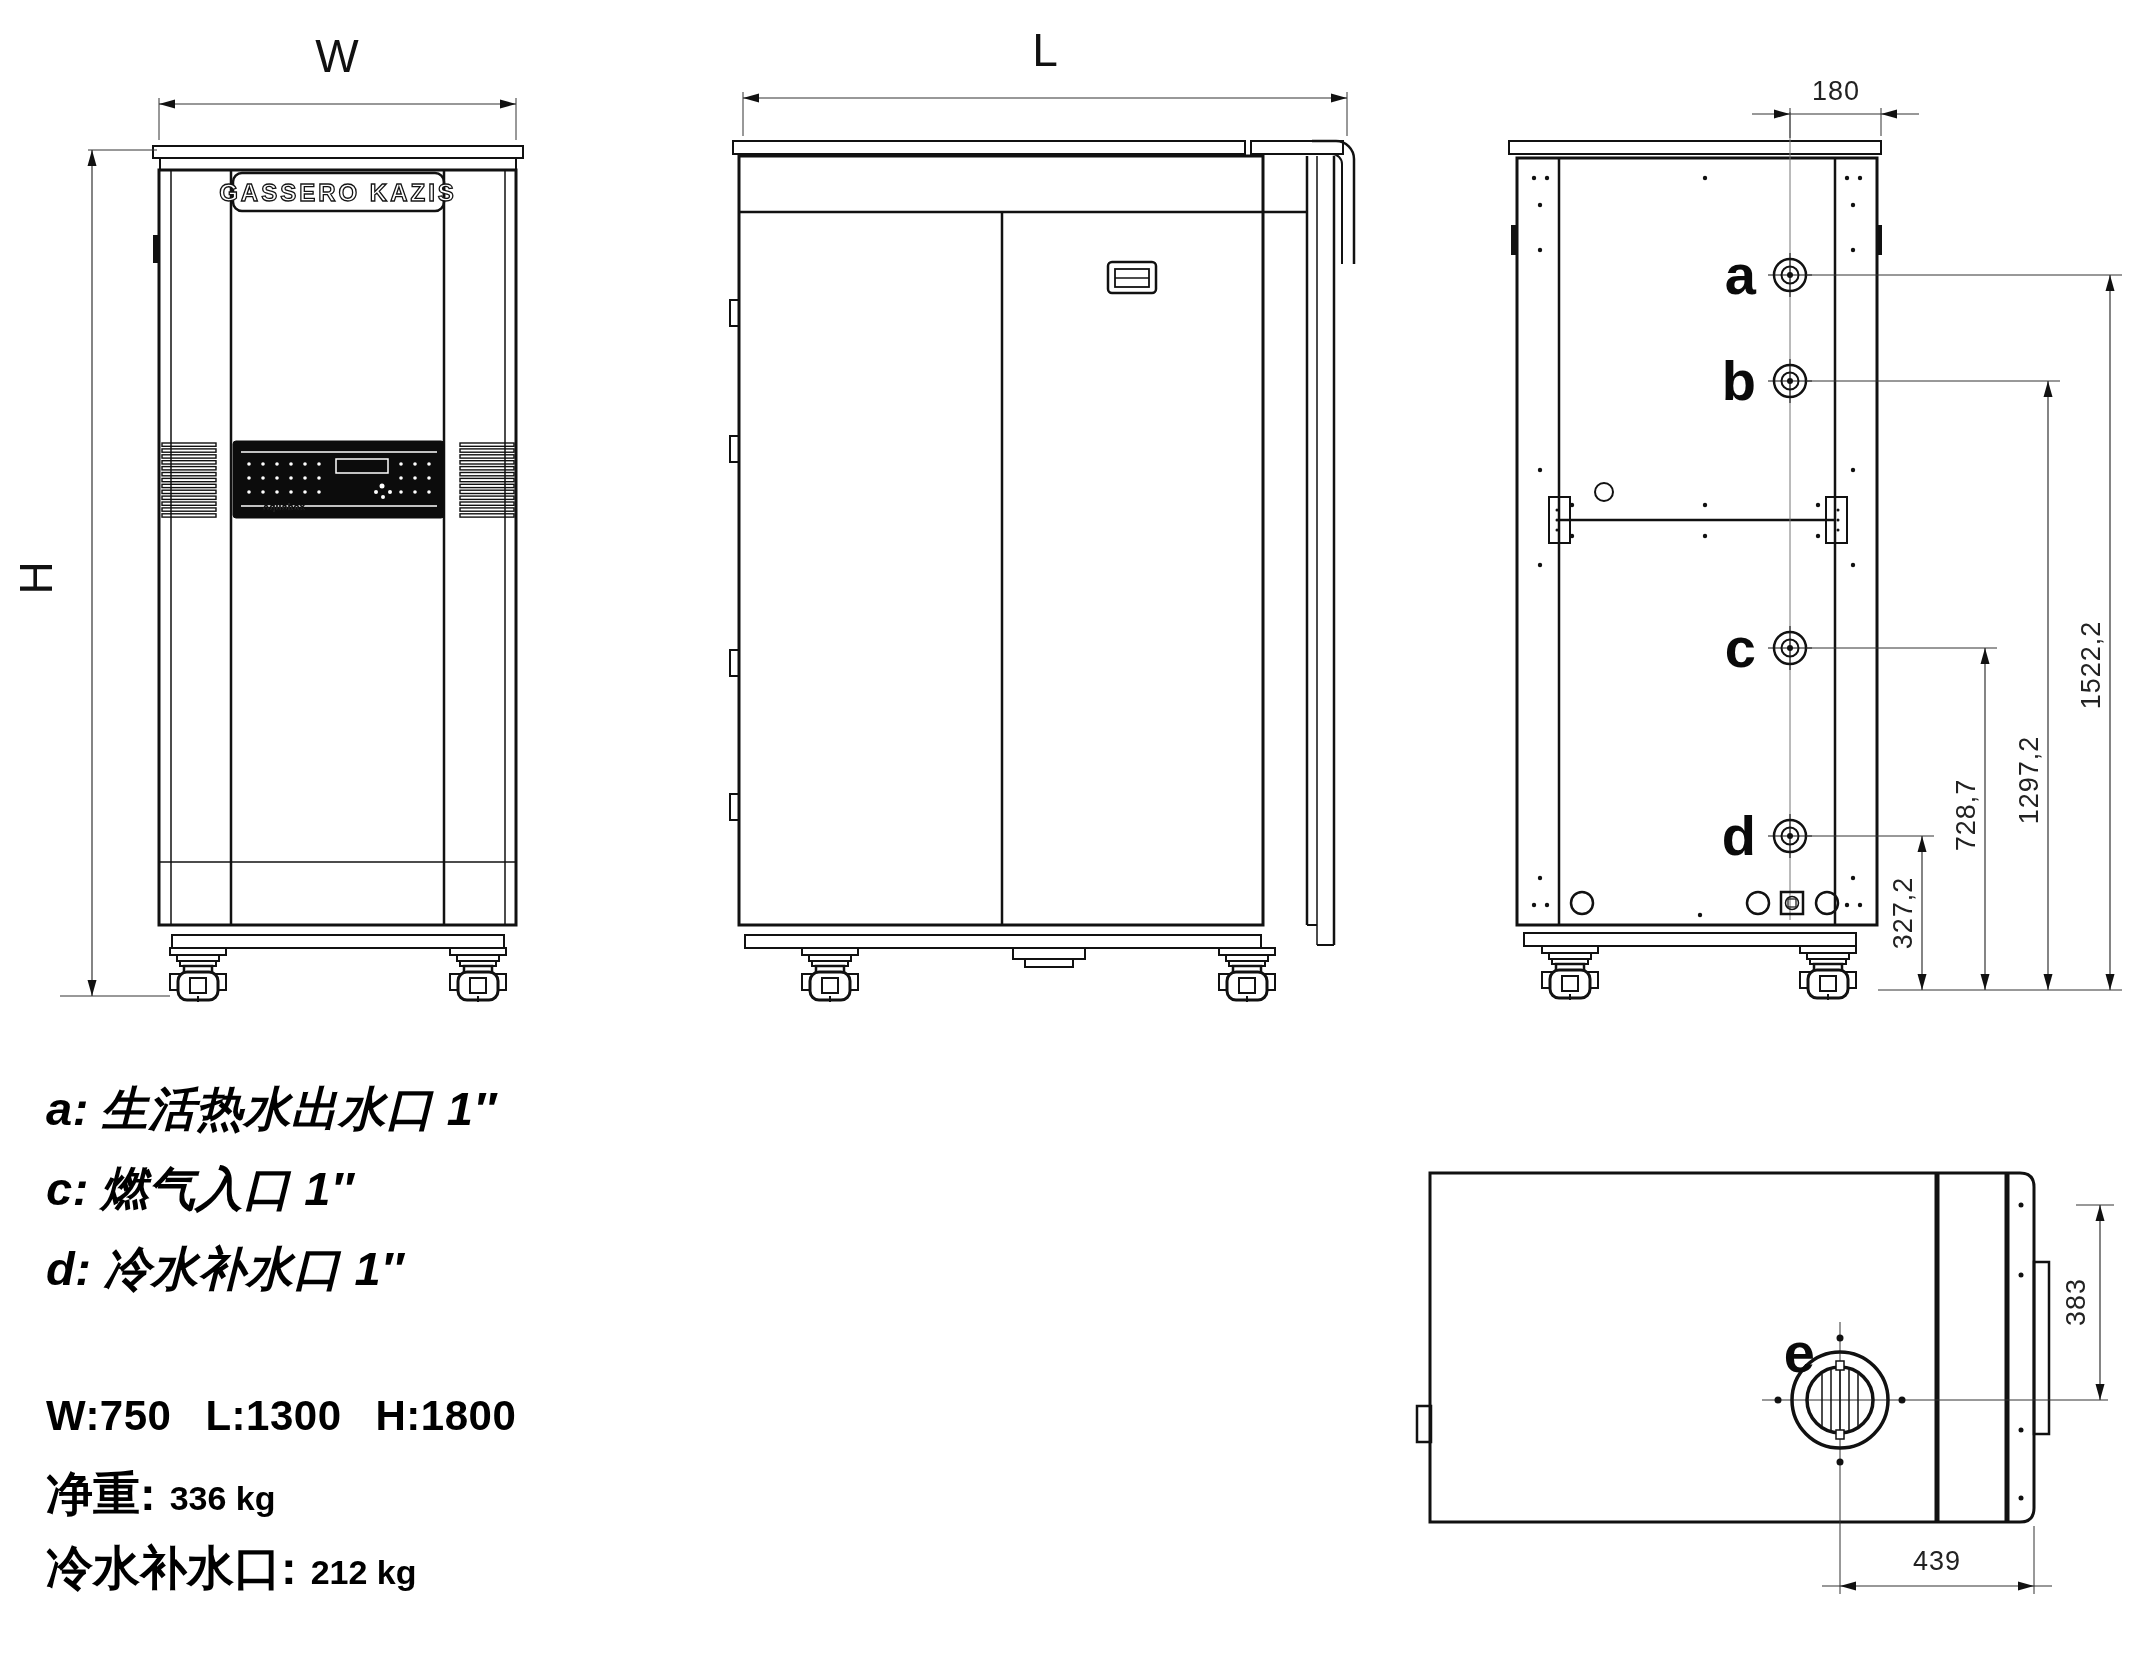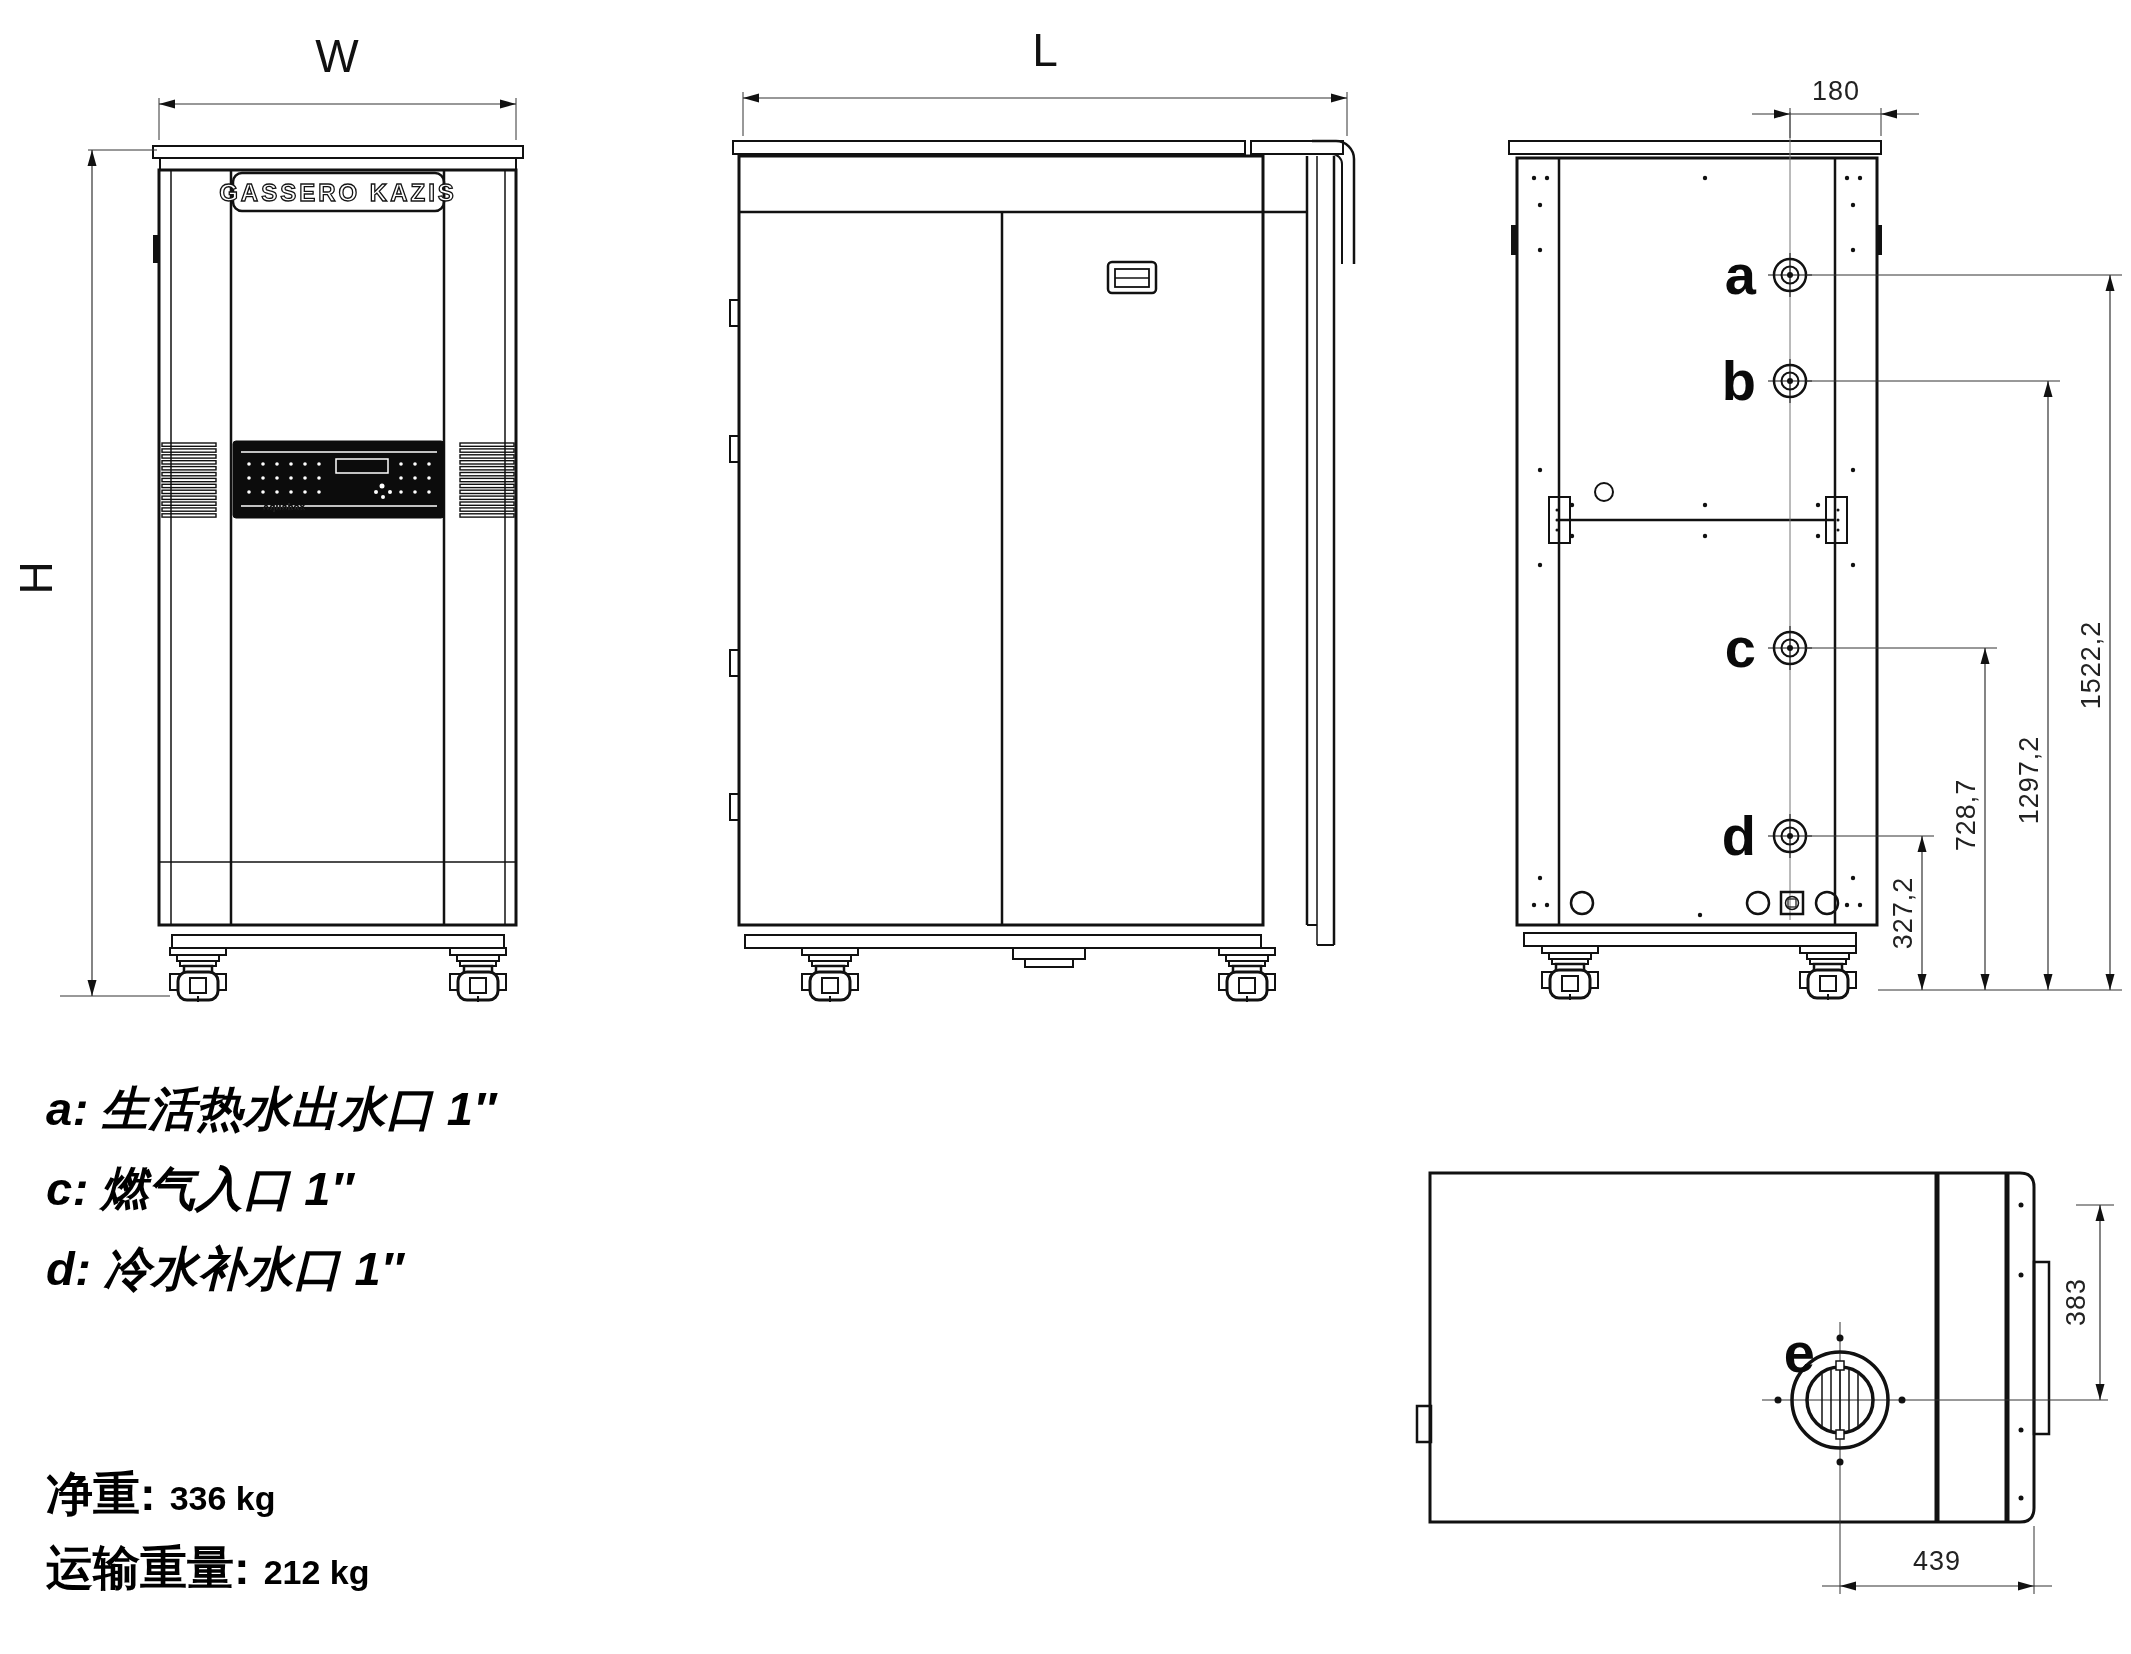--- a/index.html
+++ b/index.html
@@ -356,21 +356,24 @@
   <text class="dimtxt" transform="translate(2085,1302) rotate(-90)" text-anchor="middle">383</text>
   <text class="dimtxt" x="1937" y="1570" text-anchor="middle">439</text>
 </svg>
 
 <div class="legend">
   <div class="legend-row"><span class="k">a:</span><span class="t">生活热水出水口 1″</span></div>
   <div class="legend-row"><span class="k">c:</span><span class="t">燃气入口 1″</span></div>
   <div class="legend-row"><span class="k">d:</span><span class="t">冷水补水口 1″</span></div>
 </div>
 
+<div class="specs">
+  <span>W:750</span><span>L:1300</span><span>H:1800</span>
+</div>
 
 <div class="wline" id="net">
   <span class="wlab">净重:</span><span class="wval">336 kg</span>
 </div>
 <div class="wline" id="ship">
-  <span class="wlab">运输重量:</span><span class="wval">212 kg</span>
+  <span class="wlab">冷水补水口:</span><span class="wval">212 kg</span>
 </div>
 
 </div>
 
 </body></html>

